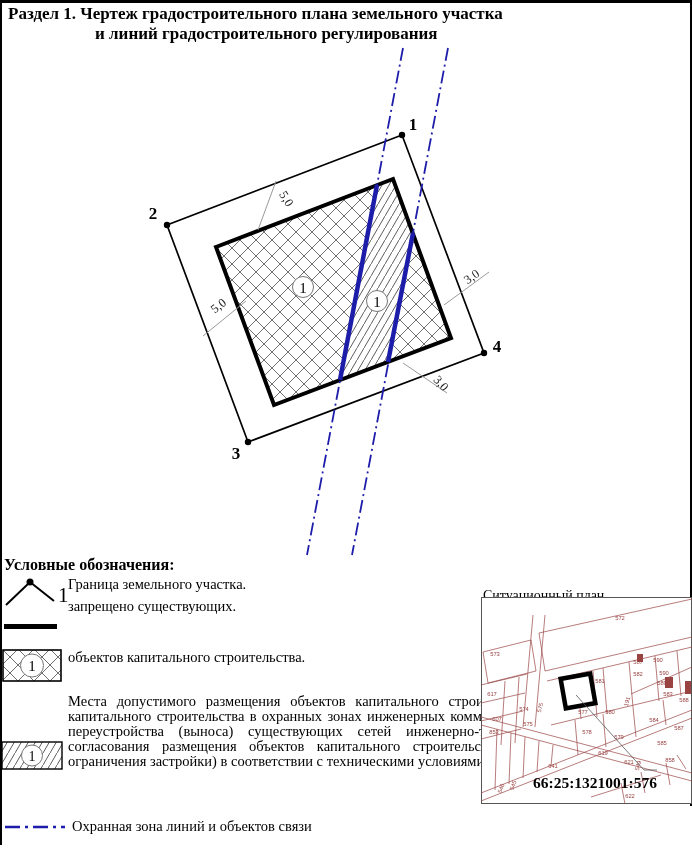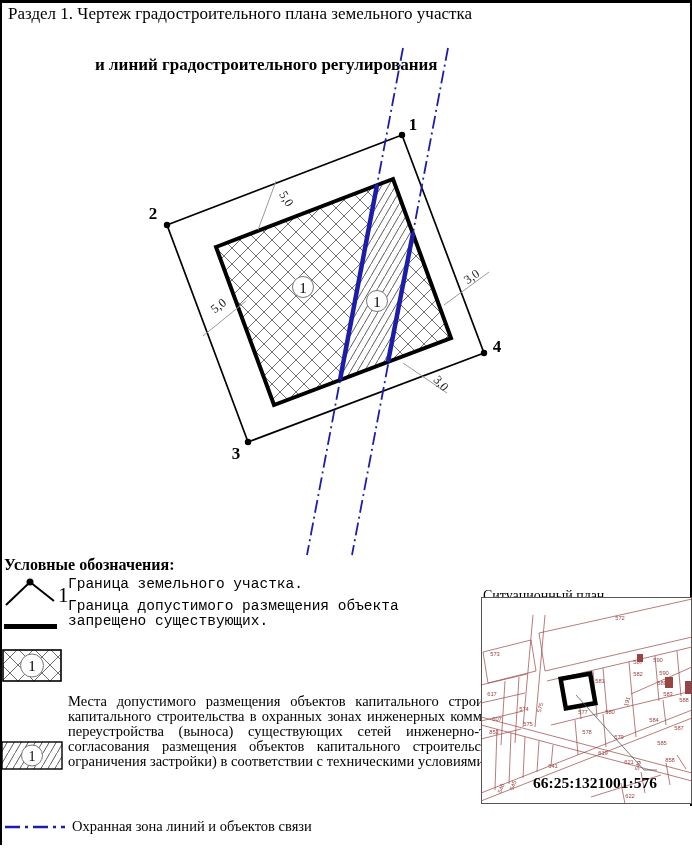--- a/index.html
+++ b/index.html
@@ -1,27 +1,27 @@
 <!DOCTYPE html>
 <html><head>
 <meta charset="utf-8">
 <style>
   html,body{margin:0;padding:0;background:#888;}
   .page{position:relative;width:692px;height:863px;background:#fff;overflow:hidden;
         font-family:"Liberation Serif","DejaVu Serif",serif;color:#000;}
   .b-top{position:absolute;top:0;left:0;width:692px;height:3px;background:#000;}
   .b-left{position:absolute;top:0;left:0;width:2px;height:845px;background:#000;}
   .b-right{position:absolute;top:3px;right:0;width:2px;height:803px;background:#000;}
-  .title1{position:absolute;left:8px;top:4px;font-size:17px;font-weight:normal;white-space:nowrap;}
-  .title2{position:absolute;left:95px;top:24px;font-size:17px;font-weight:bold;white-space:nowrap;margin-top:31px;}
+  .title1{position:absolute;left:8px;top:4px;font-size:17px;font-weight:bold;white-space:nowrap;}
+  .title2{position:absolute;left:95px;top:24px;font-size:17px;font-weight:bold;white-space:nowrap;}
   .drawing-svg{position:absolute;left:0;top:40px;}
   .legend-head{position:absolute;left:4px;top:556px;font-size:16px;font-weight:bold;}
   .lg-sym{position:absolute;}
   .lg-txt{position:absolute;font-size:14.5px;line-height:15.3px;}
-  .lg-txt span{display:block;font-family:Liberation Mono, monospace;}
+  .lg-txt span{display:block;}
   .lg-thick{position:absolute;left:4px;top:624px;width:53px;height:4.5px;background:#000;}
   .lg-just{position:absolute;left:68px;top:694px;width:623px;font-size:14.5px;line-height:14.95px;text-align:justify;}
   .sit-title{position:absolute;left:483px;top:588px;font-size:14px;font-weight:normal;}
   .map-svg{position:absolute;left:481px;top:597px;}
 </style>
 </head>
 <body>
 
 <div class="page">
   <div class="b-top"></div>
@@ -87,30 +87,30 @@
     <path d="M4 31 L28 8 L52 27" fill="none" stroke="#000" stroke-width="2"></path>
     <circle cx="28" cy="8" r="3.5" fill="#000"></circle>
     <text x="56" y="28" font-size="21" font-family="Liberation Serif,serif">1</text>
   </svg>
   <div class="lg-txt" style="left:68px;top:577px;">
     <span>Граница земельного участка.</span>
   </div>
 
   <div class="lg-thick"></div>
   <div class="lg-txt" style="left:68px;top:599px;">
-    <span>Граница допустимого размещения объекта</span>
     <span>запрещено существующих.</span>
   </div>
 
   <svg class="lg-sym" style="left:2px;top:649px;" width="62" height="34">
     <rect x="1" y="1" width="58" height="31" fill="url(#cross)" stroke="#000" stroke-width="1.6"></rect>
     <circle cx="30" cy="16.5" r="11.5" fill="#fff" stroke="#777" stroke-width="1"></circle>
     <text x="30" y="22" font-size="15" text-anchor="middle" font-family="Liberation Serif,serif">1</text>
   </svg>
   <div class="lg-txt" style="left:68px;top:650px;">
+    <span>объектов капитального строительства.</span>
   </div>
 
   <svg class="lg-sym" style="left:1px;top:741px;" width="64" height="30">
     <rect x="1" y="1" width="60" height="27" fill="url(#diag)" stroke="#000" stroke-width="1.4"></rect>
     <circle cx="31" cy="14.5" r="10.5" fill="#fff" stroke="#777" stroke-width="1"></circle>
     <text x="31" y="19.5" font-size="14" text-anchor="middle" font-family="Liberation Serif,serif">1</text>
   </svg>
   <div class="lg-just">Места допустимого размещения объектов капитального строительства (Размещение объектов капитального строительства в охранных зонах инженерных коммуникаций возможно при условии переустройства (выноса) существующих сетей инженерно-технического обеспечения или согласования размещения объектов капитального строительства в охранных зонах (зонах ограничения застройки) в соответствии с техническими условиями балансодержателей сетей)</div>
 
   <svg class="lg-sym" style="left:3px;top:820px;" width="66" height="14">

